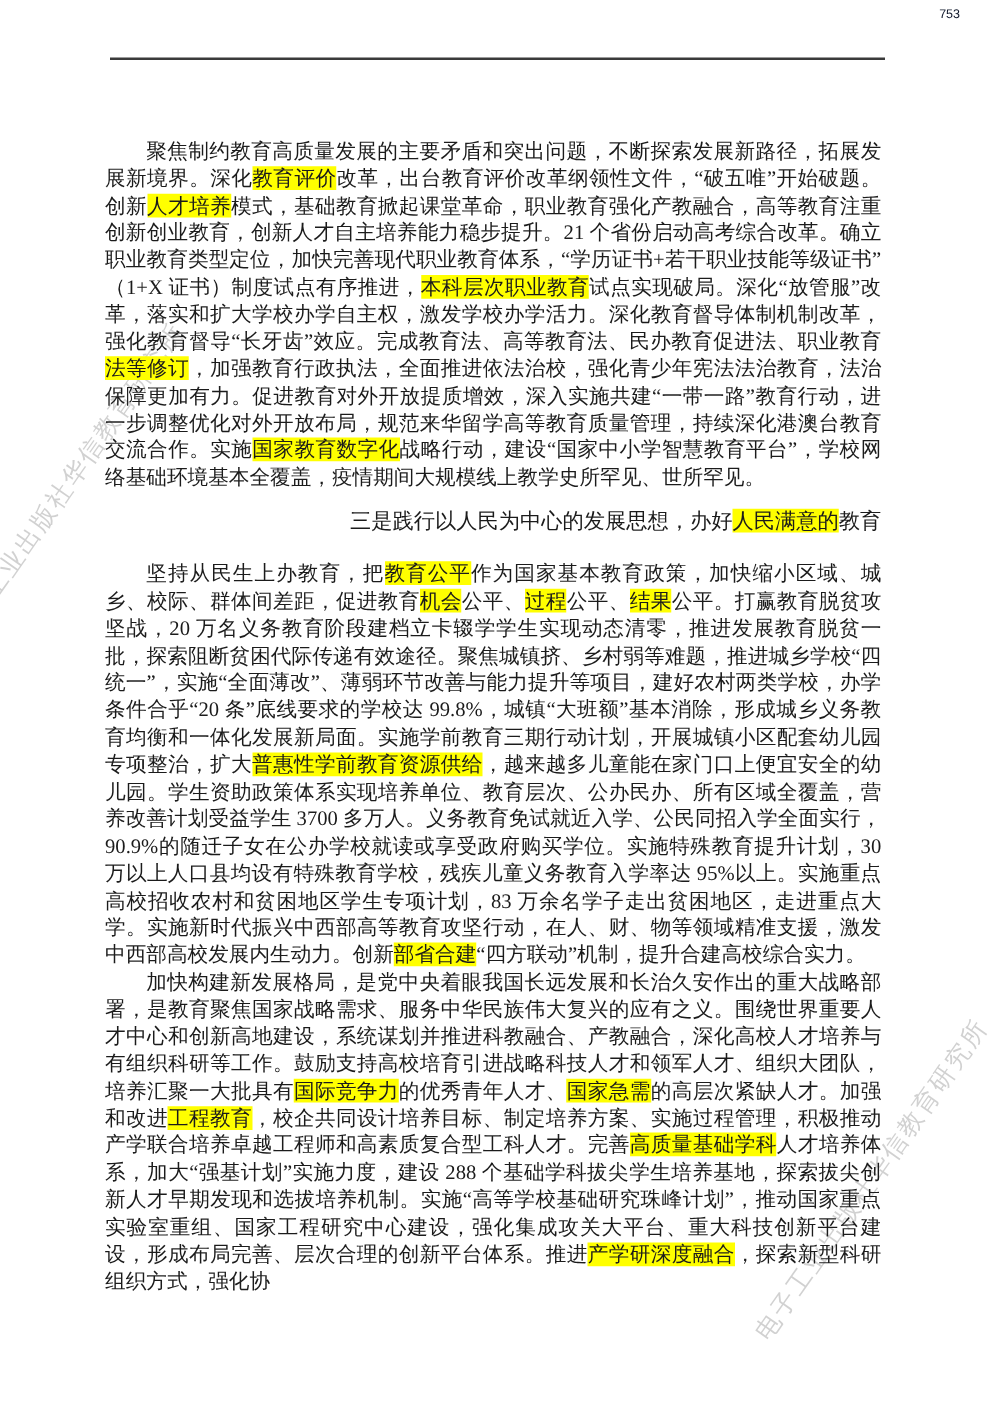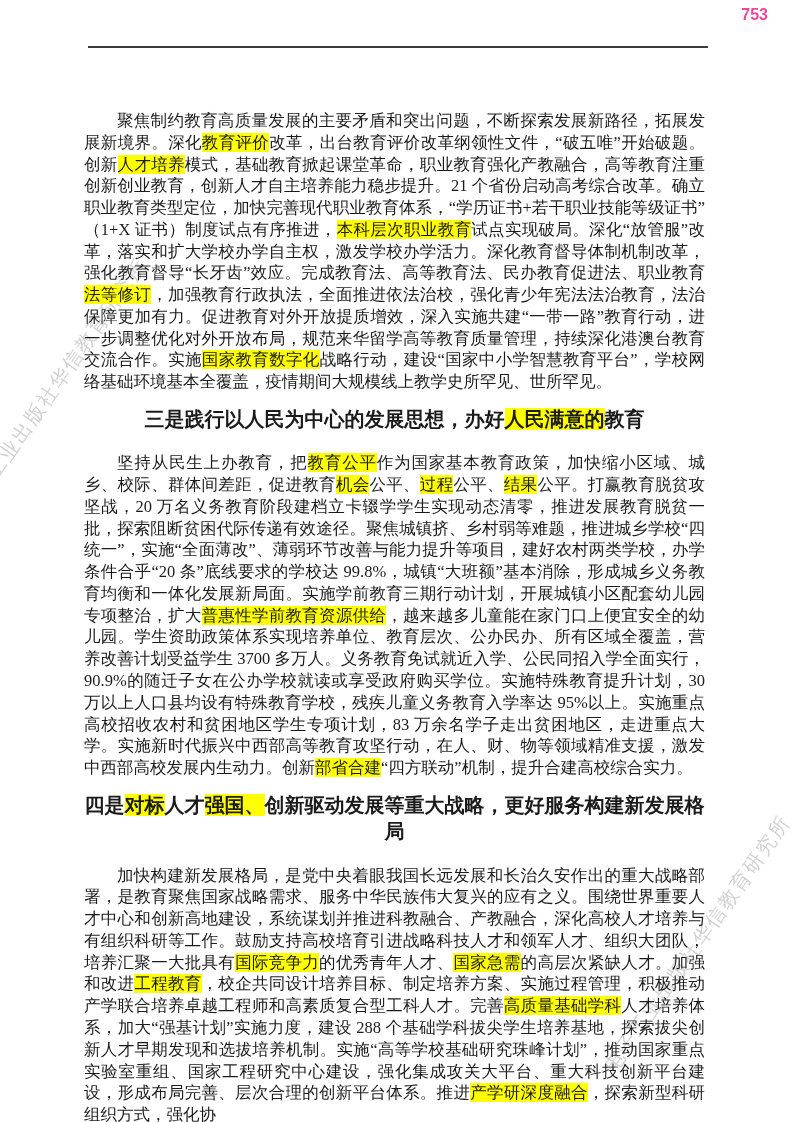--- a/index.html
+++ b/index.html
@@ -4,35 +4,35 @@
 <style>
   html,body{margin:0;padding:0;}
   body{
     width:793px;height:1122px;background:#ffffff;position:relative;overflow:hidden;
     font-family:"Liberation Serif","DejaVu Serif",serif;color:#1b1b1b;
   }
   .page{position:absolute;inset:0;}
   .page-number{
     position:absolute;top:6px;right:25px;
     font-family:"Liberation Sans","DejaVu Sans",sans-serif;
-    font-size:16px;font-weight:700;color:#ec4899;letter-spacing:0px;
+    font-size:10px;font-weight:400;color:#0f172a;letter-spacing:0px;
   }
   .header-rule{
     position:absolute;left:88px;top:46px;width:620px;height:0;
     border-top:2.5px solid #3b3b3b;
   }
   .content{
     position:absolute;left:84px;top:110px;width:621px;
     font-size:16.5px;line-height:1.32;text-align:justify;
     text-justify:inter-ideograph;
   }
   .para{margin:0;text-indent:2em;}
   .heading{
     font-family:"Liberation Sans","DejaVu Sans",sans-serif;
-    font-weight:700;font-size:20px;margin:13px 0 20px 0;text-indent:0;text-align:center;
+    font-weight:400;font-size:17px;margin:13px 0 20px 0;text-indent:0;text-align:right;
   }
   .hl{background:var(--hl,#ffff00);}
   .watermark{
     position:absolute;white-space:nowrap;pointer-events:none;
     font-family:"Liberation Sans","DejaVu Sans",sans-serif;
     font-size:20px;letter-spacing:2px;color:rgba(90,90,90,0.28);
     transform:rotate(-55deg);transform-origin:0 0;
   }
   .wm1{left:-45px;top:505px;}
   .wm2{left:598px;top:1062px;}
@@ -44,16 +44,15 @@
   <span class="page-number">753</span>
   <div class="header-rule"></div>
 
   <div class="watermark wm1">电子工业出版社华信教育研究所</div>
   <div class="watermark wm2">电子工业出版社华信教育研究所</div>
 
   <div class="content" id="doc-body">
       <div class="para"><span class="">聚焦制约教育高质量发展的主要矛盾和突出问题，不断探索发展新路径，拓展发展新境界。深化</span><span class="hl">教育评价</span><span class="">改革，出台教育评价改革纲领性文件，“破五唯”开始破题。创新</span><span class="hl">人才培养</span><span class="">模式，基础教育掀起课堂革命，职业教育强化产教融合，高等教育注重创新创业教育，创新人才自主培养能力稳步提升。21 个省份启动高考综合改革。确立职业教育类型定位，加快完善现代职业教育体系，“学历证书+若干职业技能等级证书”（1+X 证书）制度试点有序推进，</span><span class="hl">本科层次职业教育</span><span class="">试点实现破局。深化“放管服”改革，落实和扩大学校办学自主权，激发学校办学活力。深化教育督导体制机制改革，强化教育督导“长牙齿”效应。完成教育法、高等教育法、民办教育促进法、职业教育</span><span class="hl">法等修订</span><span class="">，加强教育行政执法，全面推进依法治校，强化青少年宪法法治教育，法治保障更加有力。促进教育对外开放提质增效，深入实施共建“一带一路”教育行动，进一步调整优化对外开放布局，规范来华留学高等教育质量管理，持续深化港澳台教育交流合作。实施</span><span class="hl">国家教育数字化</span><span class="">战略行动，建设“国家中小学智慧教育平台”，学校网络基础环境基本全覆盖，疫情期间大规模线上教学史所罕见、世所罕见。</span></div>
       <div class="heading"><span class="">三是践行以人民为中心的发展思想，办好</span><span class="hl">人民满意的</span><span class="">教育</span></div>
       <div class="para"><span class="">坚持从民生上办教育，把</span><span class="hl">教育公平</span><span class="">作为国家基本教育政策，加快缩小区域、城乡、校际、群体间差距，促进教育</span><span class="hl">机会</span><span class="">公平、</span><span class="hl">过程</span><span class="">公平、</span><span class="hl">结果</span><span class="">公平。打赢教育脱贫攻坚战，20 万名义务教育阶段建档立卡辍学学生实现动态清零，推进发展教育脱贫一批，探索阻断贫困代际传递有效途径。聚焦城镇挤、乡村弱等难题，推进城乡学校“四统一”，实施“全面薄改”、薄弱环节改善与能力提升等项目，建好农村两类学校，办学条件合乎“20 条”底线要求的学校达 99.8%，城镇“大班额”基本消除，形成城乡义务教育均衡和一体化发展新局面。实施学前教育三期行动计划，开展城镇小区配套幼儿园专项整治，扩大</span><span class="hl">普惠性学前教育资源供给</span><span class="">，越来越多儿童能在家门口上便宜安全的幼儿园。学生资助政策体系实现培养单位、教育层次、公办民办、所有区域全覆盖，营养改善计划受益学生 3700 多万人。义务教育免试就近入学、公民同招入学全面实行，90.9%的随迁子女在公办学校就读或享受政府购买学位。实施特殊教育提升计划，30 万以上人口县均设有特殊教育学校，残疾儿童义务教育入学率达 95%以上。实施重点高校招收农村和贫困地区学生专项计划，83 万余名学子走出贫困地区，走进重点大学。实施新时代振兴中西部高等教育攻坚行动，在人、财、物等领域精准支援，激发中西部高校发展内生动力。创新</span><span class="hl">部省合建</span><span class="">“四方联动”机制，提升合建高校综合实力。</span></div>
-      <div class="heading"><span class="">四是</span><span class="hl">对标</span><span class="">人才</span><span class="hl">强国、</span><span class="">创新驱动发展等重大战略，更好服务构建新发展格局</span></div>
       <div class="para"><span class="">加快构建新发展格局，是党中央着眼我国长远发展和长治久安作出的重大战略部署，是教育聚焦国家战略需求、服务中华民族伟大复兴的应有之义。围绕世界重要人才中心和创新高地建设，系统谋划并推进科教融合、产教融合，深化高校人才培养与有组织科研等工作。鼓励支持高校培育引进战略科技人才和领军人才、组织大团队，培养汇聚一大批具有</span><span class="hl">国际竞争力</span><span class="">的优秀青年人才、</span><span class="hl">国家急需</span><span class="">的高层次紧缺人才。加强和改进</span><span class="hl">工程教育</span><span class="">，校企共同设计培养目标、制定培养方案、实施过程管理，积极推动产学联合培养卓越工程师和高素质复合型工科人才。完善</span><span class="hl">高质量基础学科</span><span class="">人才培养体系，加大“强基计划”实施力度，建设 288 个基础学科拔尖学生培养基地，探索拔尖创新人才早期发现和选拔培养机制。实施“高等学校基础研究珠峰计划”，推动国家重点实验室重组、国家工程研究中心建设，强化集成攻关大平台、重大科技创新平台建设，形成布局完善、层次合理的创新平台体系。推进</span><span class="hl">产学研深度融合</span><span class="">，探索新型科研组织方式，强化协</span></div>
     </div>
 </div>
 
 </body></html>

